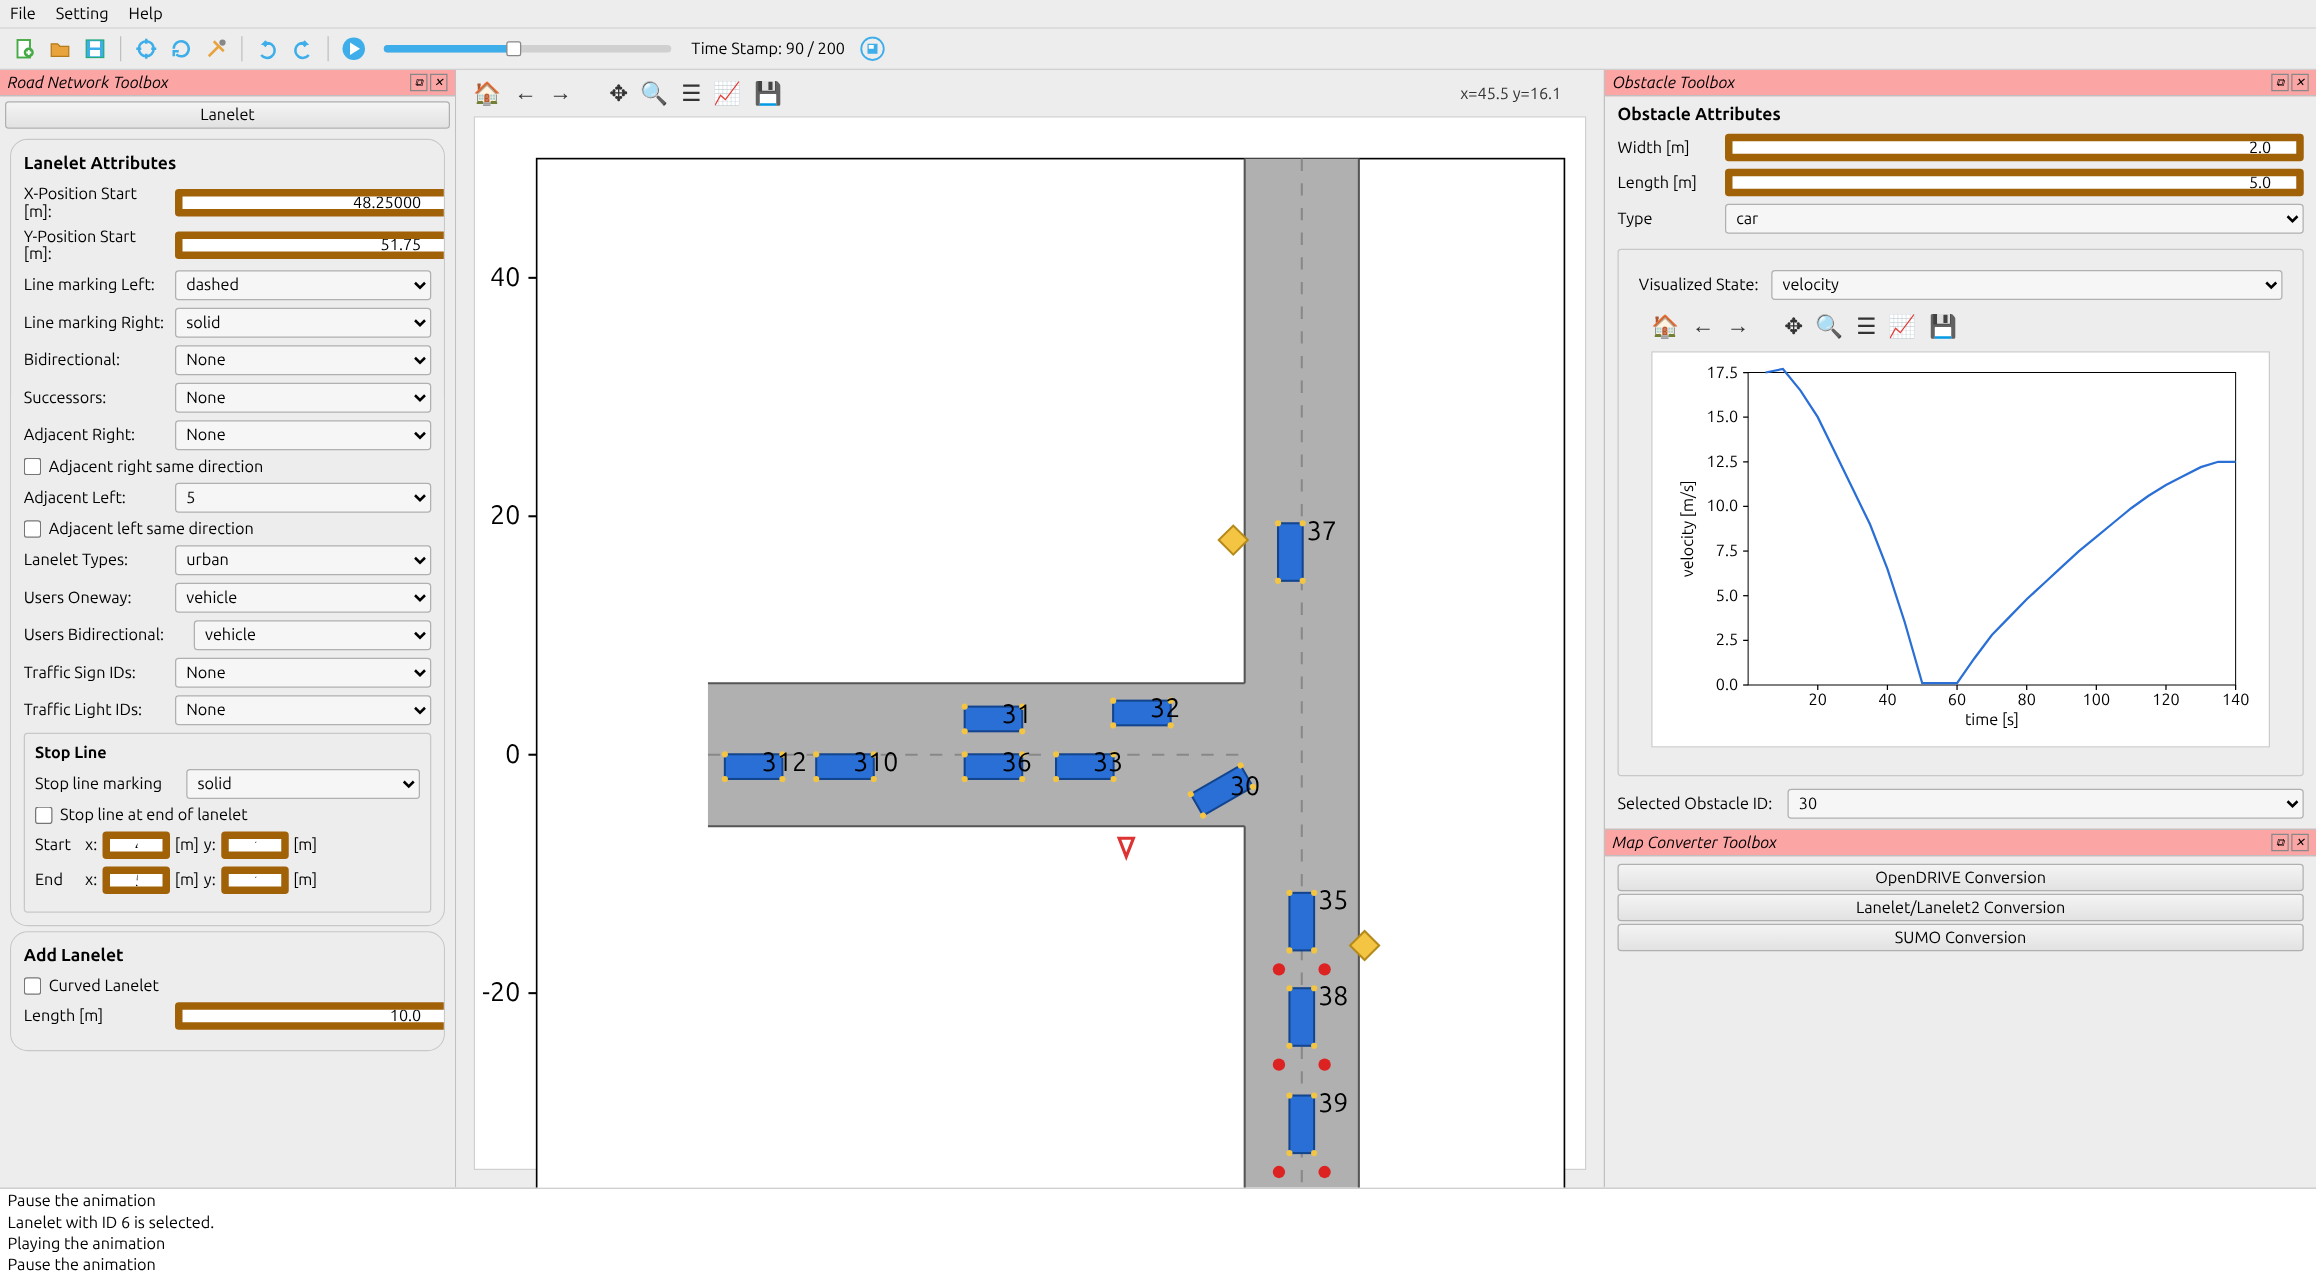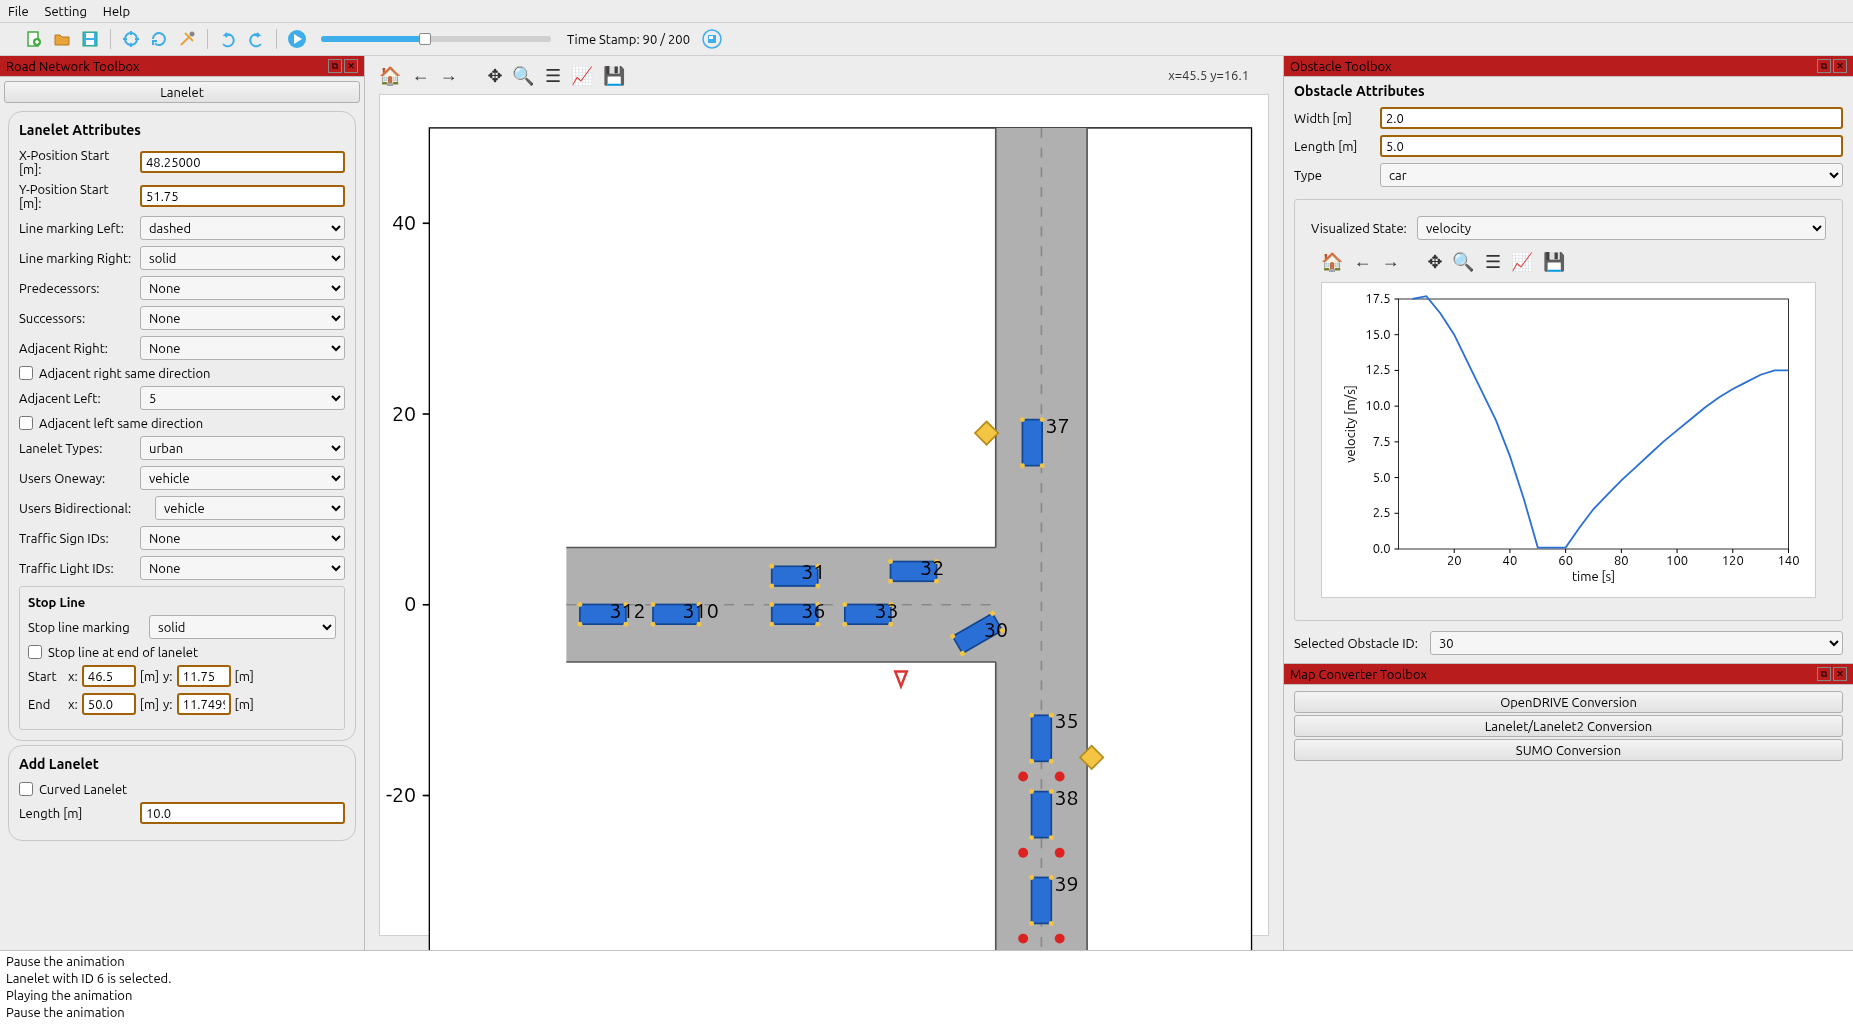--- a/index.html
+++ b/index.html
@@ -3,46 +3,46 @@
 <meta charset="utf-8">
 <style>
 * { box-sizing: border-box; margin: 0; padding: 0; font-family: Ubuntu, "Segoe UI", Arial, sans-serif; font-size: 13px; }
 body { background: #f0f0f0; display: flex; flex-direction: column; height: 100vh; overflow: hidden; }
 
 
 .menubar { background: #ededed; padding: 4px 8px; display: flex; gap: 16px; border-bottom: 1px solid #d0d0d0; }
 .menubar span { cursor: pointer; }
 
 
-.toolbar { background: #ededed; padding: 4px 22px; display: flex; align-items: center; gap: 4px; border-bottom: 1px solid #d0d0d0; }
+.toolbar { background: #ededed; padding: 4px 8px; display: flex; align-items: center; gap: 4px; border-bottom: 1px solid #d0d0d0; }
 .tbtn { width: 24px; height: 24px; display: flex; align-items: center; justify-content: center; border-radius: 3px; cursor: pointer; }
 .tsep { width: 1px; height: 20px; background: #c0c0c0; margin: 0 4px; }
 .slider { flex: 0 0 230px; height: 6px; background: #d0d0d0; border-radius: 3px; position: relative; margin: 0 8px; }
 .slider-fill { position: absolute; left: 0; top: 0; height: 100%; background: #3daee9; border-radius: 3px; }
 .slider-thumb { position: absolute; top: -3px; width: 12px; height: 12px; background: #fff; border: 1px solid #888; border-radius: 2px; transform: translateX(-50%); }
 
 
 .main { flex: 1; display: flex; overflow: hidden; }
 .panel { background: #ededed; display: flex; flex-direction: column; }
 .panel-left { width: 365px; border-right: 1px solid #c0c0c0; }
 .panel-right { width: 570px; border-left: 1px solid #c0c0c0; }
 .panel-center { flex: 1; background: #ededed; display: flex; flex-direction: column; }
 
-.panel-title { background: #b91c1c; padding: 3px 6px; font-size: 12px; border-bottom: 1px solid #c0c0c0; display: flex; align-items: center; }
+.panel-title { background: #fca5a5; padding: 3px 6px; font-size: 12px; border-bottom: 1px solid #c0c0c0; display: flex; align-items: center; font-style: italic; }
 .panel-title .spacer { flex: 1; }
 .panel-title .winbtn { width: 14px; height: 14px; border: 1px solid #888; margin-left: 2px; font-size: 9px; display: flex; align-items: center; justify-content: center; cursor: pointer; }
 
 .section-header { background: linear-gradient(#f4f4f4,#e2e2e2); border: 1px solid #b0b0b0; border-radius: 3px; text-align: center; padding: 3px; margin: 4px; cursor: pointer; }
 
 .form-container { margin: 4px 8px; border: 1px solid #c8c8c8; border-radius: 14px; padding: 10px; background: #ededed; overflow-y: auto; }
 .form-title { font-weight: bold; font-size: 14px; margin-bottom: 10px; }
 .form-row { display: flex; align-items: center; margin-bottom: 6px; gap: 6px; }
 .form-row label { flex: 0 0 115px; }
 .form-row label.wide { flex: 0 0 130px; }
-input[type=text] { flex: 1; padding: 2px 4px; border: 2px solid #a16207; border-radius: 3px; text-align: left; background: #fff; height: 22px; }
+input[type=text] { flex: 1; padding: 2px 20px; border: 6px solid #a16207; border-radius: 3px; text-align: right; background: #fff; height: 22px; }
 select { flex: 1; padding: 2px 4px; border: 1px solid #b0b0b0; border-radius: 3px; background: #f6f6f6; height: 24px; }
 .checkbox-row { display: flex; align-items: center; gap: 6px; margin-bottom: 6px; }
 .checkbox-row input[type=checkbox] { width: 14px; height: 14px; }
 
 .fieldset { border: 1px solid #c8c8c8; border-radius: 3px; padding: 8px; margin-top: 6px; }
 .fieldset-title { font-weight: bold; margin-bottom: 6px; }
 .inline-row { display: flex; align-items: center; gap: 4px; margin-bottom: 6px; }
 .inline-row input[type=text] { width: 54px; flex: none; }
 
 
@@ -168,21 +168,21 @@
           </div>
       <div class="form-row">
             <label>Line marking Left:</label>
             <select><option>dashed</option></select>
           </div>
       <div class="form-row">
             <label>Line marking Right:</label>
             <select><option>solid</option></select>
           </div>
       <div class="form-row">
-            <label>Predecessors:</label>
+            <label>Bidirectional:</label>
             <select><option>None</option></select>
           </div>
       <div class="form-row">
             <label>Successors:</label>
             <select><option>None</option></select>
           </div>
       <div class="form-row">
             <label>Adjacent Right:</label>
             <select><option>None</option></select>
           </div>

